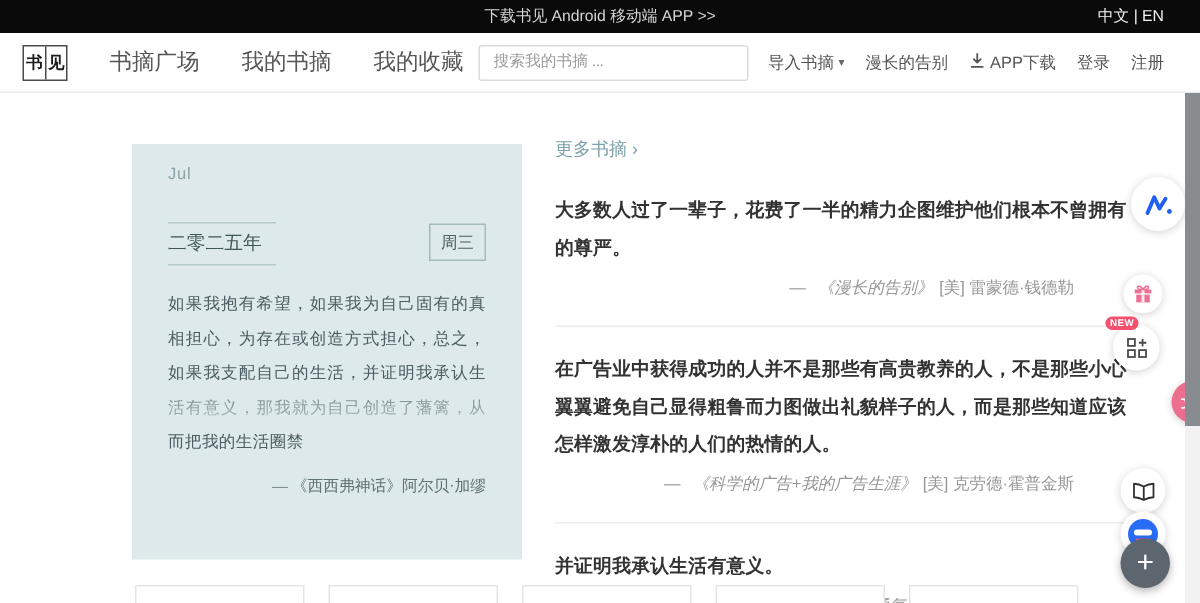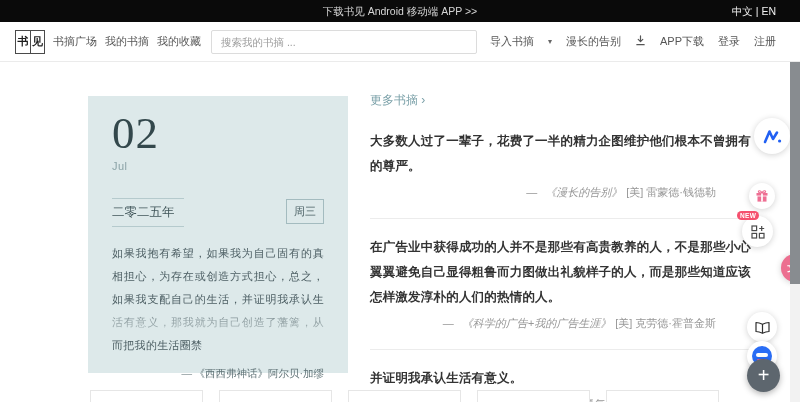--- a/index.html
+++ b/index.html
@@ -14,27 +14,27 @@
   .topbar-lang { position:absolute; right:24px; top:0; height:22px; line-height:22px;
     color:#f2f2f2; font-size:10.5px; cursor:pointer; }
 
   
   .navbar { position:absolute; left:0; top:22px; width:800px; height:40px; background:#fff;
     border-bottom:1px solid #ebebeb; display:flex; align-items:center; padding:0 24px 0 15px; }
   .logo { display:flex; border:1px solid #4a4a4a; height:24px; cursor:pointer; }
   .logo-cell { width:14px; height:22px; display:flex; align-items:center; justify-content:center;
     font-size:11px; color:#1c1c1c; font-weight:bold; }
   .logo-cell + .logo-cell { border-left:1px solid #4a4a4a; }
-  .nav-item { margin-left:8px; font-size:11px; color:#565656; white-space:nowrap; cursor:pointer; }
+  .nav-item { margin-left:28px; font-size:15px; color:#565656; white-space:nowrap; cursor:pointer; }
   .search { margin-left:10px; width:322px; height:24px; border:1px solid #dcdcdc; border-radius:2px;
-    font-size:10.5px; color:#444; padding:0 9px; outline:none; background:#fff; }
+    font-size:10.5px; color:#444; padding:0 9px; outline:none; background:#fff;font-family:Liberation Serif, serif; }
   .search::placeholder { color:#9c9c9c; }
   .nav-right { display:flex; align-items:center; margin-left:13px; }
   .nav-action { margin-right:14px; font-size:11px; color:#565656; white-space:nowrap; cursor:pointer;
-    display:flex; align-items:center; gap:14px;text-align:right; }
+    display:flex; align-items:center; gap:3px;text-align:right; }
   .nav-action:last-child { margin-right:0;font-family:Liberation Serif, serif; }
   .caret { font-size:8px; color:#666; }
 
   
   .cal-card { position:absolute; left:88px; top:96px; width:260px; height:277px;
     background:#dde9ea; padding:12px 24px 0 24px; }
   .cal-day { font-family:"Liberation Serif","DejaVu Serif",serif; font-size:45px; line-height:1.12;
     color:#33484c; letter-spacing:1px; }
   .cal-month { font-size:11px; color:#8ba3a7; margin-top:2px; letter-spacing:.5px; }
   .cal-year-row { position:relative; margin-top:26px; height:30px; }
@@ -119,21 +119,20 @@
             </svg>
         </span>
         <span>APP下载</span>
       </span>
       <span class="nav-action">登录</span>
       <span class="nav-action">注册</span>
     </div>
   </div>
 
   <div class="cal-card">
-    <div class="cal-day">02</div>
     <div class="cal-month">Jul</div>
     <div class="cal-year-row">
       <span class="cal-year">二零二五年</span>
       <span class="cal-weekday">周三</span>
     </div>
     <div class="cal-quote-wrap">
       <p class="cal-quote">如果我抱有希望，如果我为自己固有的真相担心，为存在或创造方式担心，总之，如果我支配自己的生活，并证明我承认生活有意义，那我就为自己创造了藩篱，从而把我的生活圈禁</p>
       <div class="cal-fade"></div>
     </div>
     <div class="cal-attr">— 《西西弗神话》阿尔贝·加缪</div>

